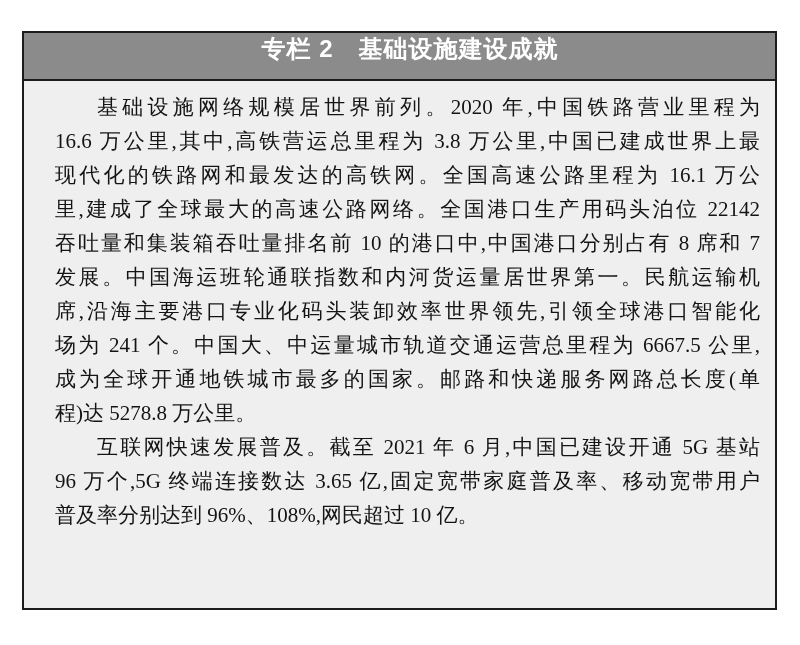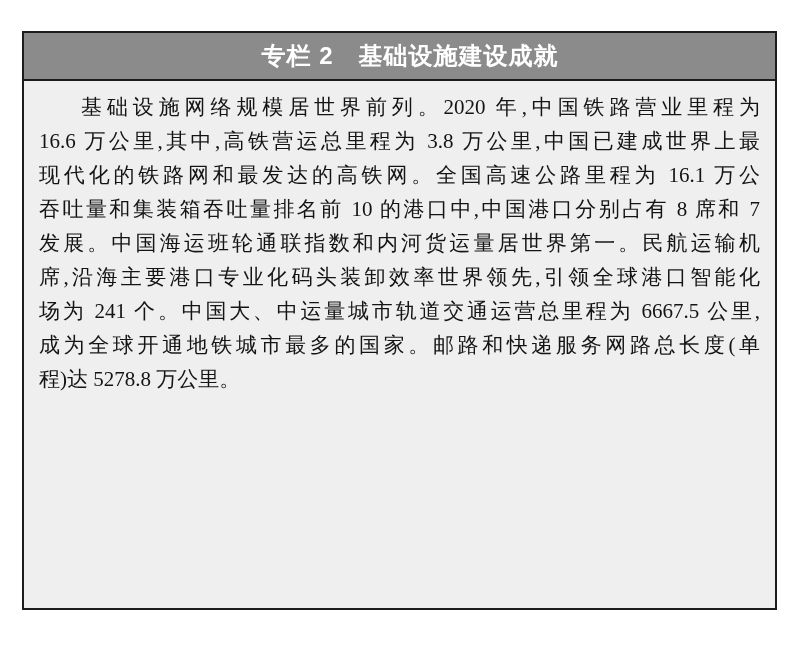--- a/index.html
+++ b/index.html
@@ -19,21 +19,21 @@
     height: 579px;
     box-sizing: border-box;
     border: 2px solid var(--border, #1c1c1c);
     background: var(--body_bg, #efefef);
   }
   .panel-header {
     height: 46px;
     background: var(--header_bg, #8b8b8b);
     border-bottom: 2px solid var(--border, #1c1c1c);
     display: flex;
-    align-items: center;
+    align-items: flex-start;
     justify-content: center;
     padding-left: 21px;
   }
   .panel-title {
     margin: 0;
     color: var(--title_color, #ffffff);
     font-family: "Liberation Sans", "DejaVu Sans", sans-serif;
     font-weight: bold;
     font-size: 24px;
     letter-spacing: 1px;
@@ -43,39 +43,46 @@
     padding: 9px 15px 0 15px;
     color: var(--text_color, #141414);
   }
   .line {
     font-size: 21px;
     line-height: 34px;
     text-align: justify;
     text-align-last: justify;
     text-justify: inter-ideograph;
     color: var(--text_color, #141414);
+    margin-left: 16px;
   }
   .line.indent { text-indent: 2em; }
   .line.last { text-align-last: left; }
 </style>
 </head>
 <body>
 
 <div class="page">
   <section class="panel">
     <header class="panel-header">
       <h2 class="panel-title">专栏 2　基础设施建设成就</h2>
     </header>
     <div class="panel-body">
       <div class="para">
         <div class="line indent">基础设施网络规模居世界前列。2020 年,中国铁路营业里程为</div>
         <div class="line">16.6 万公里,其中,高铁营运总里程为 3.8 万公里,中国已建成世界上最</div>
         <div class="line">现代化的铁路网和最发达的高铁网。全国高速公路里程为 16.1 万公</div>
+        <div class="line">里,建成了全球最大的高速公路网络。全国港口生产用码头泊位 22142</div>
         <div class="line">吞吐量和集装箱吞吐量排名前 10 的港口中,中国港口分别占有 8 席和 7</div>
         <div class="line">发展。中国海运班轮通联指数和内河货运量居世界第一。民航运输机</div>
         <div class="line">席,沿海主要港口专业化码头装卸效率世界领先,引领全球港口智能化</div>
         <div class="line">场为 241 个。中国大、中运量城市轨道交通运营总里程为 6667.5 公里,</div>
         <div class="line">成为全球开通地铁城市最多的国家。邮路和快递服务网路总长度(单</div>
         <div class="line last">程)达 5278.8 万公里。</div>
       </div>
+      <div class="para">
+        <div class="line indent">互联网快速发展普及。截至 2021 年 6 月,中国已建设开通 5G 基站</div>
+        <div class="line">96 万个,5G 终端连接数达 3.65 亿,固定宽带家庭普及率、移动宽带用户</div>
+        <div class="line last">普及率分别达到 96%、108%,网民超过 10 亿。</div>
+      </div>
     </div>
   </section>
 </div>
 
 </body></html>

